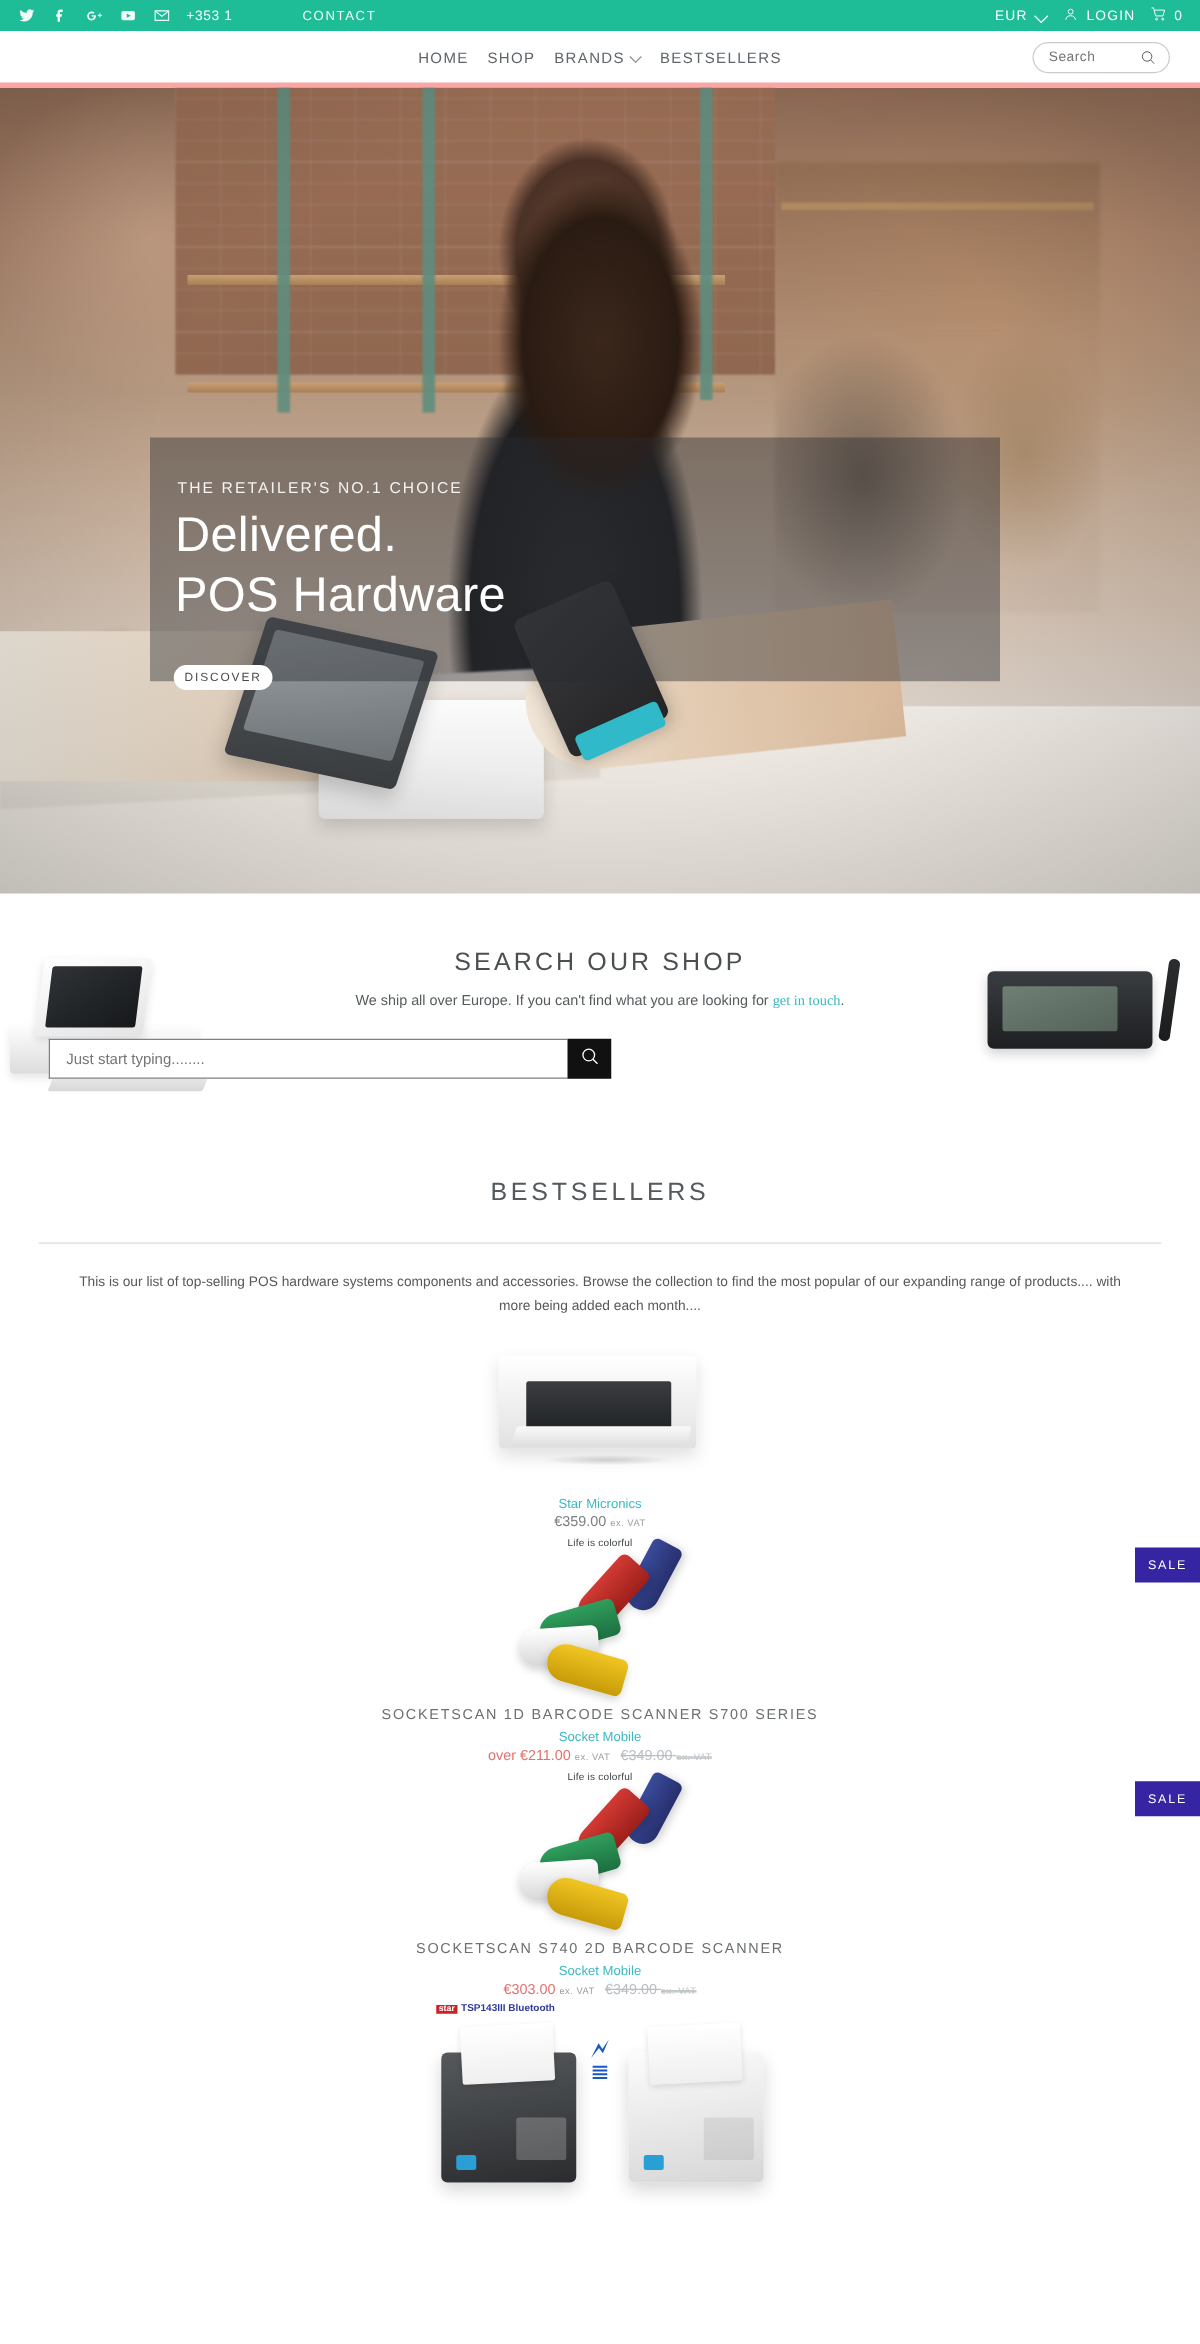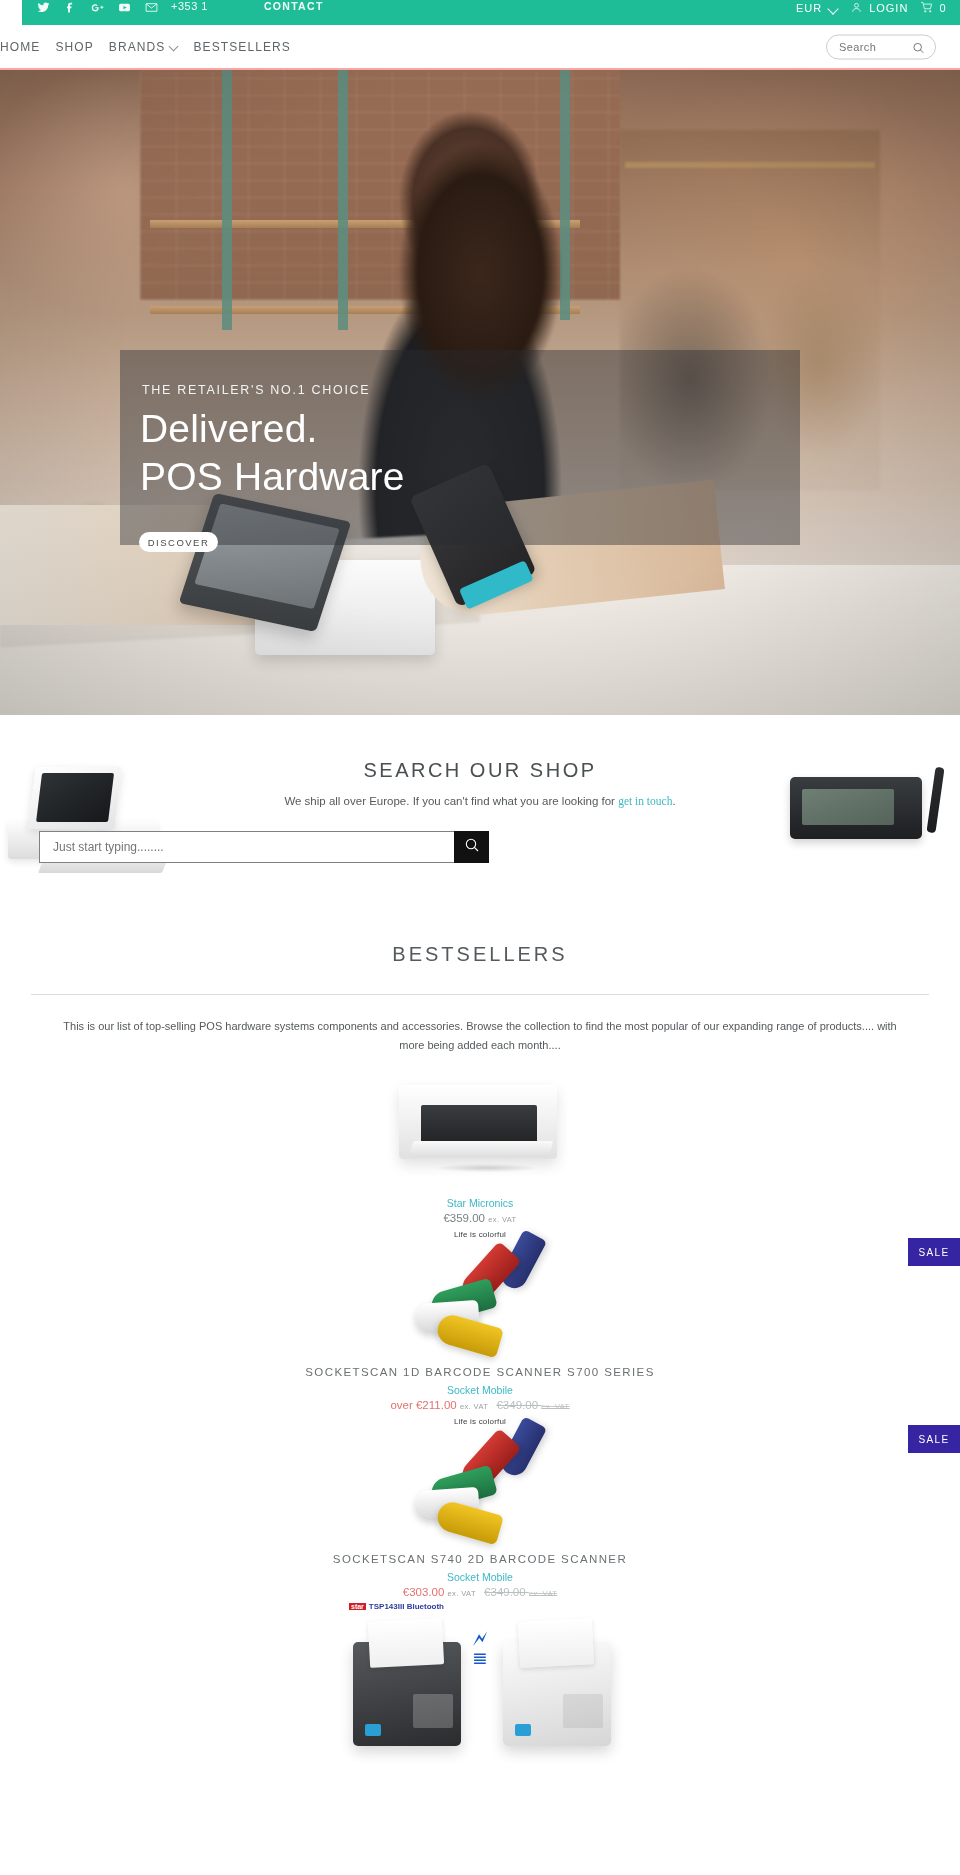--- a/index.html
+++ b/index.html
@@ -7,43 +7,43 @@
   body {
     width:960px; height:1875px;
     font-family:"Liberation Sans", sans-serif;
     background:#ffffff; color:#3d4246; overflow:hidden;
     position:relative;
   }
 
   
   .topbar{
     height:25px; background:#1fbd97; color:#ffffff;
-    display:flex; align-items:flex-start; padding:0 14px;
-    font-size:11px; letter-spacing:.5px;margin-left:22px;
+    display:flex; align-items:center; padding:0 14px;
+    font-size:11px; letter-spacing:.5px;
   }
   .social{ display:flex; align-items:center; gap:13px; }
   .social .s-ico{ display:inline-flex; align-items:center; justify-content:center;
     width:14px; height:14px; color:#fff; opacity:.95; cursor:pointer;}
   .social .s-ico svg{ width:13px; height:13px; fill:#fff; }
   .phone{ margin-left:13px; font-size:11px; color:#ffffff; opacity:.95;}
-  .contact-link{ margin-left:56px; font-size:10.5px; letter-spacing:1.3px; color:#fff; opacity:.95; cursor:pointer;font-weight:bold;}
+  .contact-link{ margin-left:56px; font-size:10.5px; letter-spacing:1.3px; color:#fff; opacity:.95; cursor:pointer;}
   .topbar-right{ margin-left:auto; display:flex; align-items:center; gap:12px; }
   .currency{ display:flex; align-items:center; gap:7px; font-size:11px; letter-spacing:1px;}
   .caret{ width:9px; height:9px; display:inline-block; position:relative;}
   .caret:before{ content:""; position:absolute; left:0; top:1px; width:7px;height:7px;
      border-right:1.2px solid #fff; border-bottom:1.2px solid #fff; transform:rotate(45deg);}
   .login{ display:flex; align-items:center; gap:6px; font-size:11px; letter-spacing:1px; cursor:pointer;}
   .login svg{width:13px;height:13px;stroke:#fff;fill:none;stroke-width:1.4;}
   .cart{ display:flex; align-items:center; gap:5px; font-size:11px; cursor:pointer;}
   .cart svg{width:14px;height:14px;stroke:#fff;fill:none;stroke-width:1.3;}
 
   
   .navbar{
     height:45px; background:#fff; display:flex; align-items:center;
-    justify-content:flex-start; position:relative; border-bottom:2px solid #fca5a5;
+    justify-content:center; position:relative; border-bottom:4px solid #fca5a5;
   }
   .nav-items{ display:flex; align-items:center; gap:15px; }
   .nav-item{ font-size:12px; letter-spacing:1.1px; color:#5f6568; cursor:pointer;
     display:flex; align-items:center; gap:5px;}
   .nav-caret{ width:8px;height:8px; position:relative; display:inline-block;}
   .nav-caret:before{content:"";position:absolute;left:0;top:0;width:6px;height:6px;
      border-right:1.1px solid #8b9093;border-bottom:1.1px solid #8b9093;transform:rotate(45deg);}
   .hdr-search{
     position:absolute; right:24px; top:50%; transform:translateY(-50%);
     width:110px; height:25px; border:1px solid #c9cccf; border-radius:14px;

